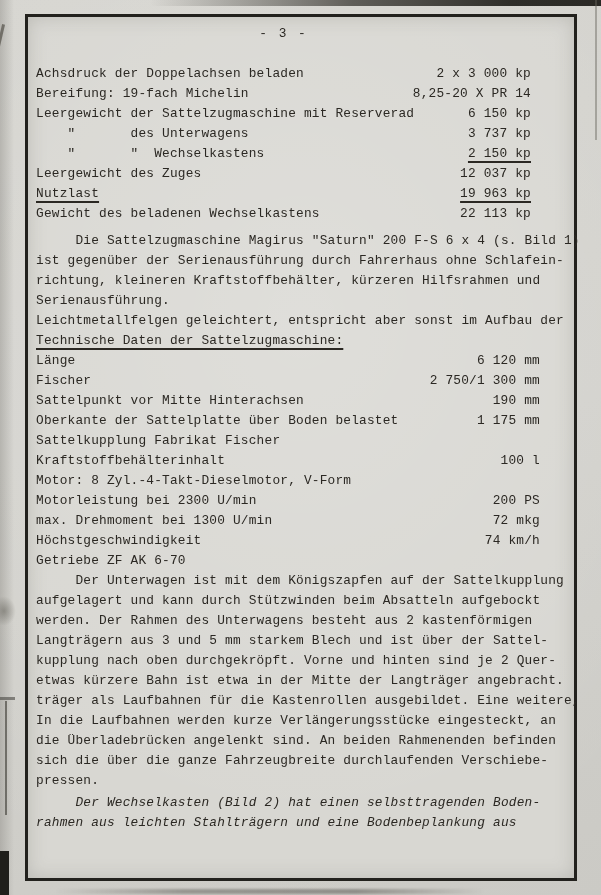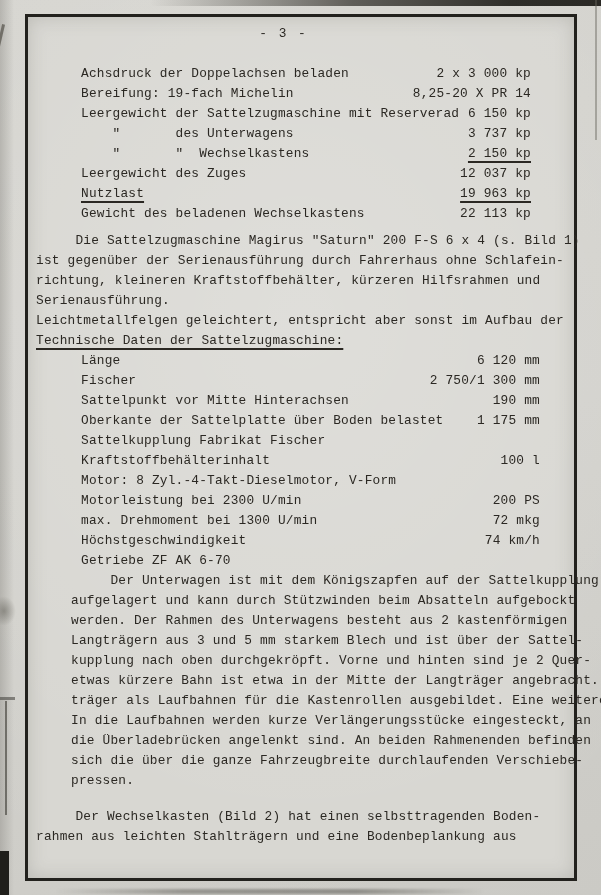--- a/index.html
+++ b/index.html
@@ -45,25 +45,25 @@
   }
   .spec-table{display:block;}
   .spec-table.weights{margin-top:20px;margin-right:43px;}
   .spec-table.tech{margin-right:34px;}
   .spec-row{
     display:flex;
     justify-content:space-between;
     white-space:pre;
     height:20px;
   }
-  .spec-row .lbl{white-space:pre;margin-left:45px;}
+  .spec-row .lbl{white-space:pre;}
   .spec-row .val{white-space:pre;text-align:right;}
   .para{margin-top:7px;}
   .para .tline{white-space:pre;height:20px;}
-  .para-last{margin-top:16px;}
+  .para-last{margin-top:2px;font-style:italic;}
   .heading{
     white-space:pre;height:20px;
     text-decoration:underline;
     text-decoration-thickness:1.6px;
     text-underline-offset:3.5px;
   }
   .ul{
     text-decoration:underline;
     text-decoration-thickness:1.6px;
     text-underline-offset:3.5px;
@@ -153,21 +153,21 @@
           <div class="spec-row"><span class="lbl">Oberkante der Sattelplatte über Boden belastet</span><span class="val">1 175 mm</span></div>
           <div class="spec-row"><span class="lbl">Sattelkupplung Fabrikat Fischer</span><span class="val"></span></div>
           <div class="spec-row"><span class="lbl">Kraftstoffbehälterinhalt</span><span class="val">100 l</span></div>
           <div class="spec-row"><span class="lbl">Motor: 8 Zyl.-4-Takt-Dieselmotor, V-Form</span><span class="val"></span></div>
           <div class="spec-row"><span class="lbl">Motorleistung bei 2300 U/min</span><span class="val">200 PS</span></div>
           <div class="spec-row"><span class="lbl">max. Drehmoment bei 1300 U/min</span><span class="val">72 mkg</span></div>
           <div class="spec-row"><span class="lbl">Höchstgeschwindigkeit</span><span class="val">74 km/h</span></div>
           <div class="spec-row"><span class="lbl">Getriebe ZF AK 6-70</span><span class="val"></span></div>
         </div>
 
-      <div class="para" style="margin-top:0;margin-left:35px;">
+      <div class="para" style="margin-top:0;">
           <div class="tline">     Der Unterwagen ist mit dem Königszapfen auf der Sattelkupplung</div>
           <div class="tline">aufgelagert und kann durch Stützwinden beim Absatteln aufgebockt</div>
           <div class="tline">werden. Der Rahmen des Unterwagens besteht aus 2 kastenförmigen</div>
           <div class="tline">Langträgern aus 3 und 5 mm starkem Blech und ist über der Sattel-</div>
           <div class="tline">kupplung nach oben durchgekröpft. Vorne und hinten sind je 2 Quer-</div>
           <div class="tline">etwas kürzere Bahn ist etwa in der Mitte der Langträger angebracht.</div>
           <div class="tline">träger als Laufbahnen für die Kastenrollen ausgebildet. Eine weitere,</div>
           <div class="tline">In die Laufbahnen werden kurze Verlängerungsstücke eingesteckt, an</div>
           <div class="tline">die Überladebrücken angelenkt sind. An beiden Rahmenenden befinden</div>
           <div class="tline">sich die über die ganze Fahrzeugbreite durchlaufenden Verschiebe-</div>

